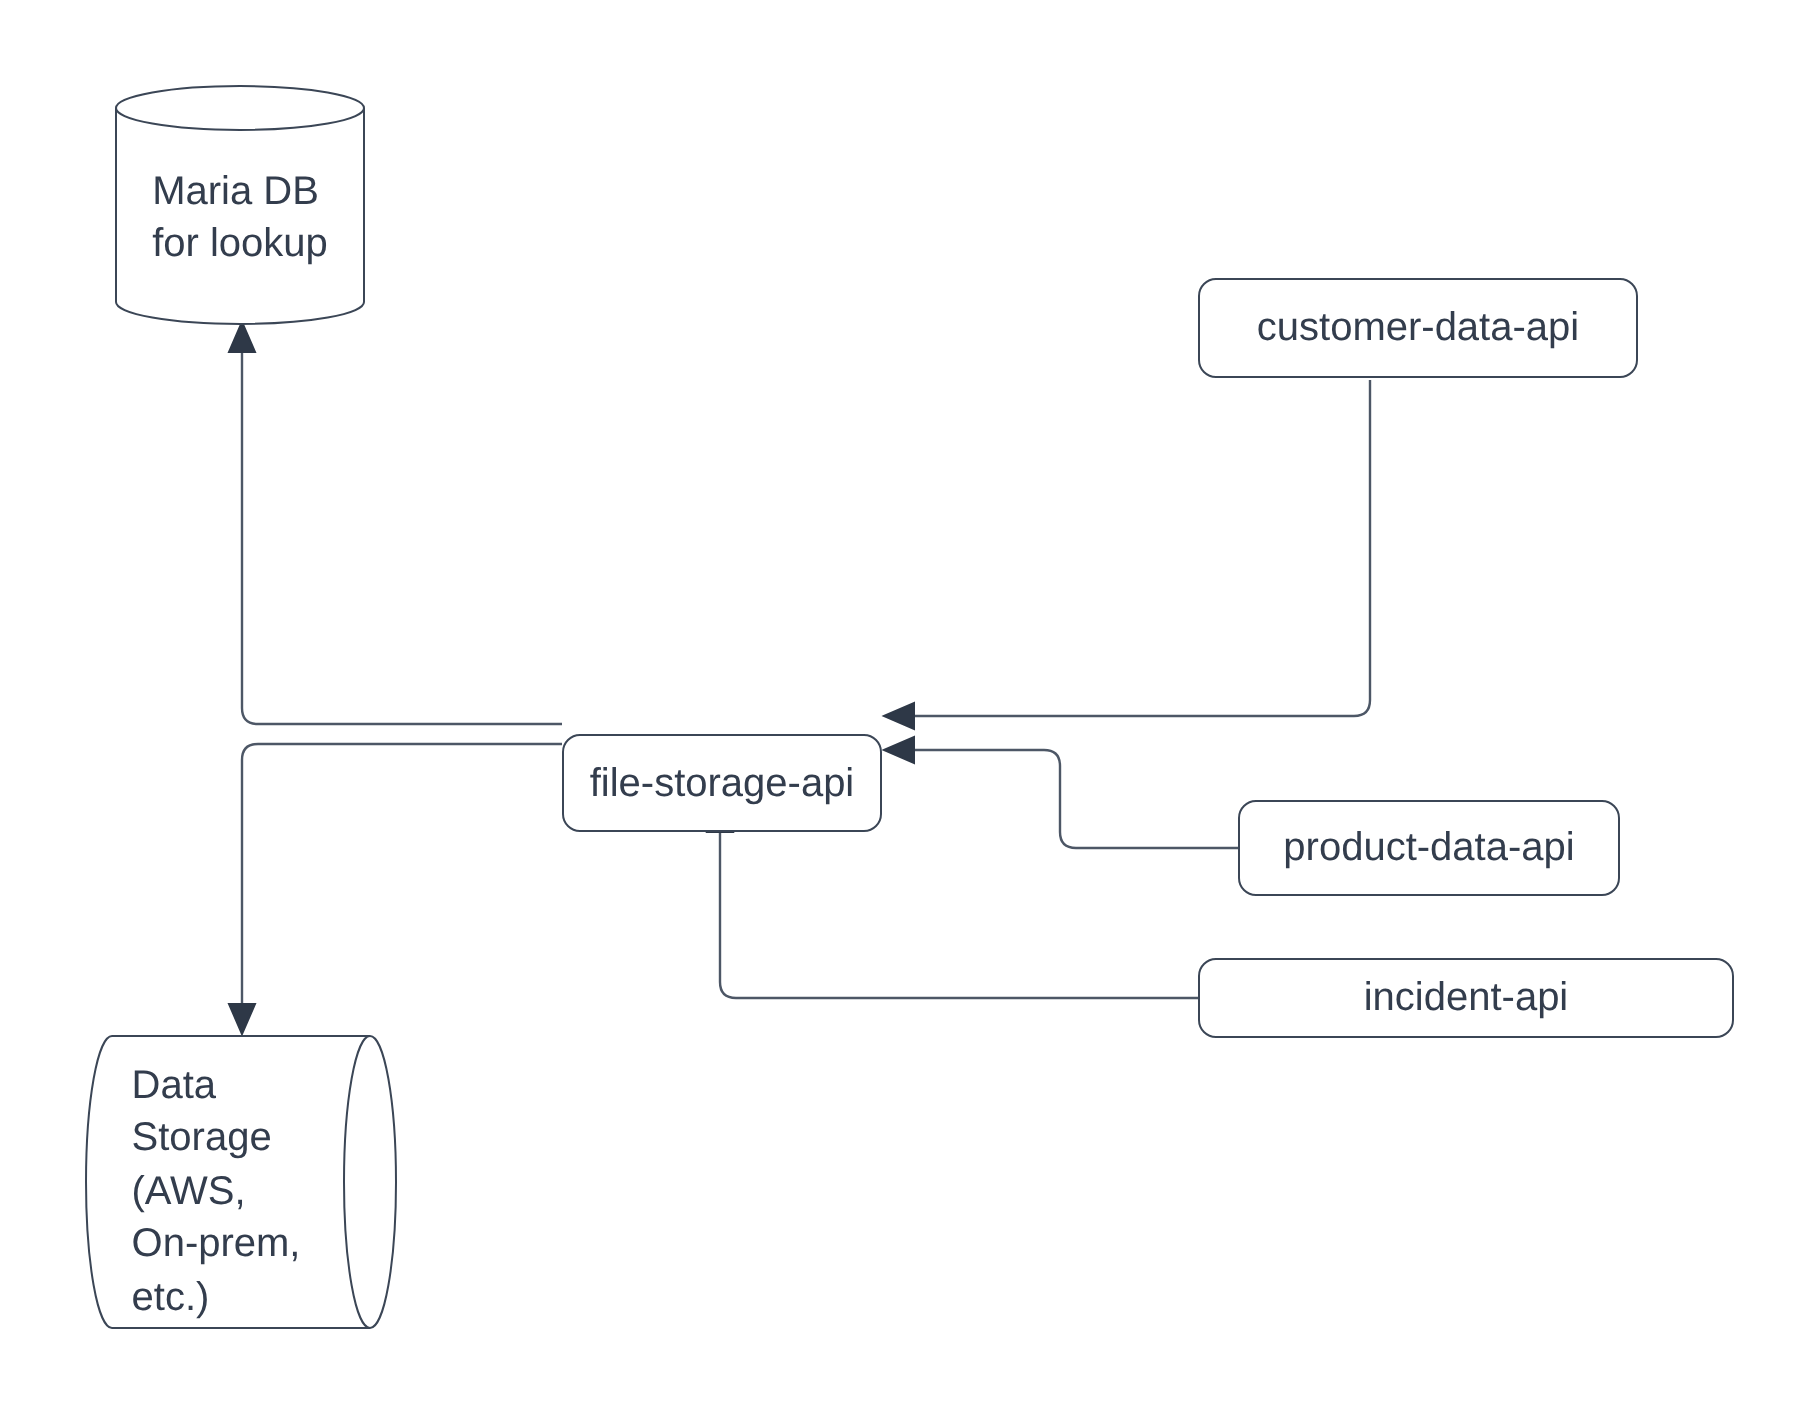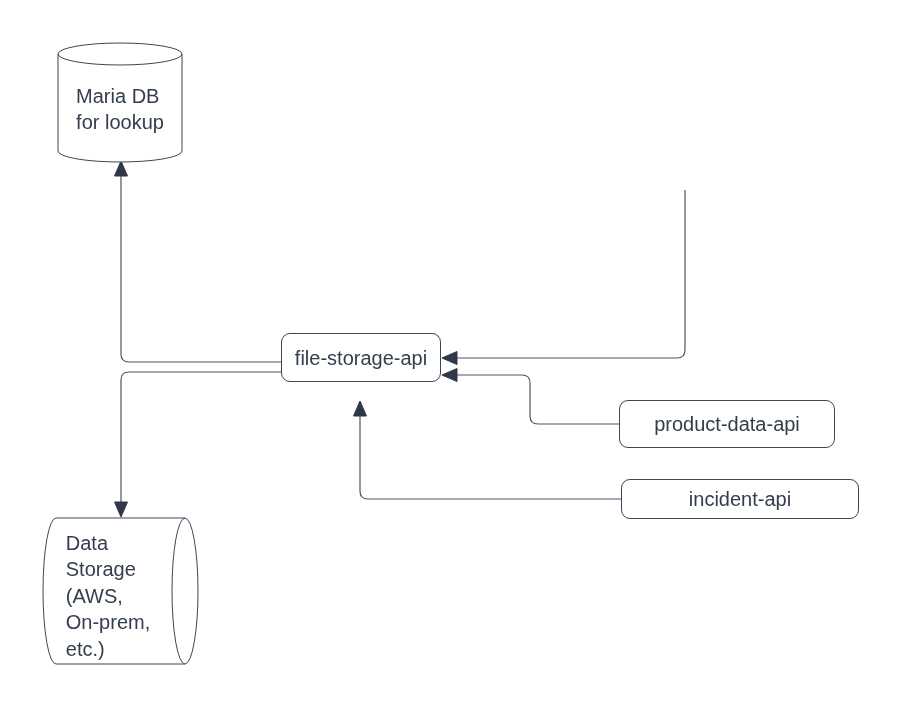--- a/index.html
+++ b/index.html
@@ -81,30 +81,33 @@
       <path class="shape" d="M 58,54 A 62,11 0 0 1 182,54 L 182,151 A 62,11 0 0 1 58,151 Z"></path>
       <path class="capline" d="M 58,54 A 62,11 0 0 0 182,54"></path>
     </g>
 
     <g>
       <path class="shape" d="M 185,518 L 56,518 A 13,73 0 0 0 56,664 L 185,664"></path>
       <ellipse class="cap" cx="185" cy="591" rx="13" ry="73"></ellipse>
     </g>
   </svg>
 
+  <div class="node-box" style="left:599px; top:139px; width:220px; height:50px;">
+    <span>customer-data-api</span>
+  </div>
 
-  <div class="node-box" style="left:281px; top:333px; width:160px; height:49px;">
+  <div class="node-box" style="left:281px; top:367px; width:160px; height:49px;">
     <span>file-storage-api</span>
   </div>
 
-  <div class="node-box" style="left:619px; top:400px; width:216px; height:48px;">
+  <div class="node-box" style="left:619px; top:400px; width:191px; height:48px;">
     <span>product-data-api</span>
   </div>
 
-  <div class="node-box" style="left:621px; top:479px; width:238px; height:40px;">
+  <div class="node-box" style="left:599px; top:479px; width:268px; height:40px;">
     <span>incident-api</span>
   </div>
 
   <div class="cyl-label" style="left:58px; top:58px; width:124px; height:102px;">Maria DB
 for lookup</div>
 
   <div class="cyl-label" style="left:43px; top:518px; width:130px; height:156px;">Data
 Storage
 (AWS,
 On-prem,

